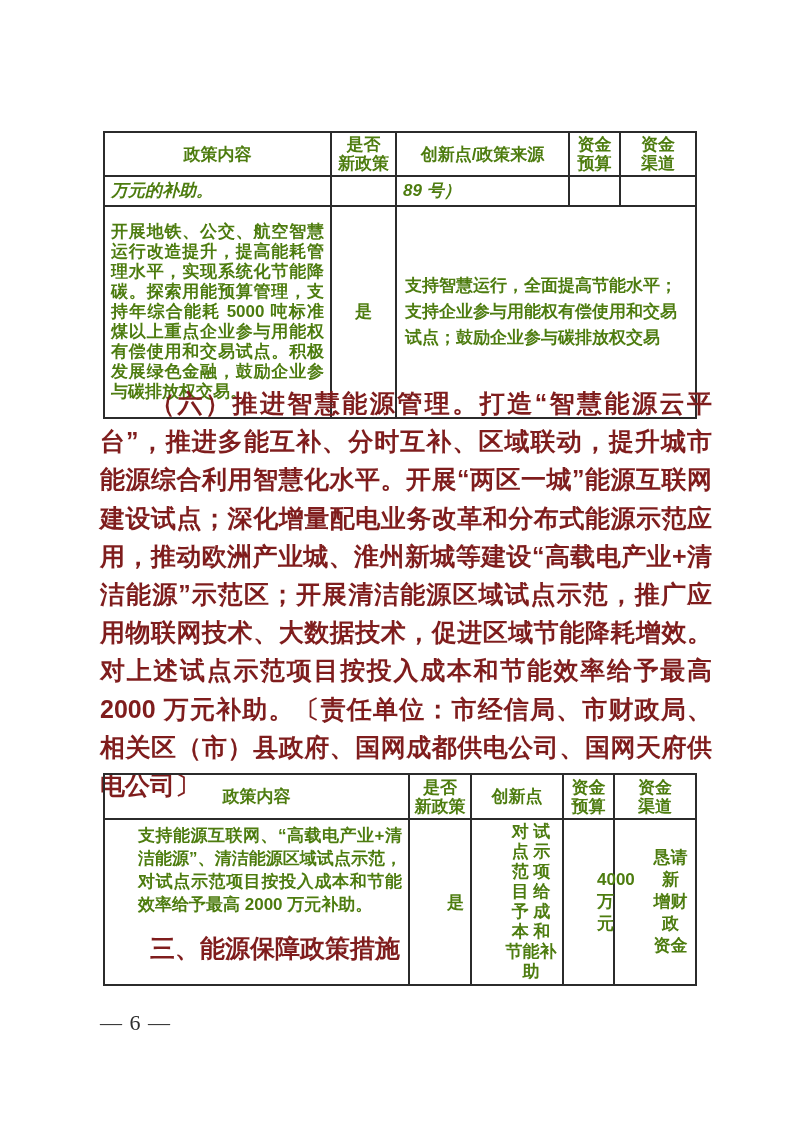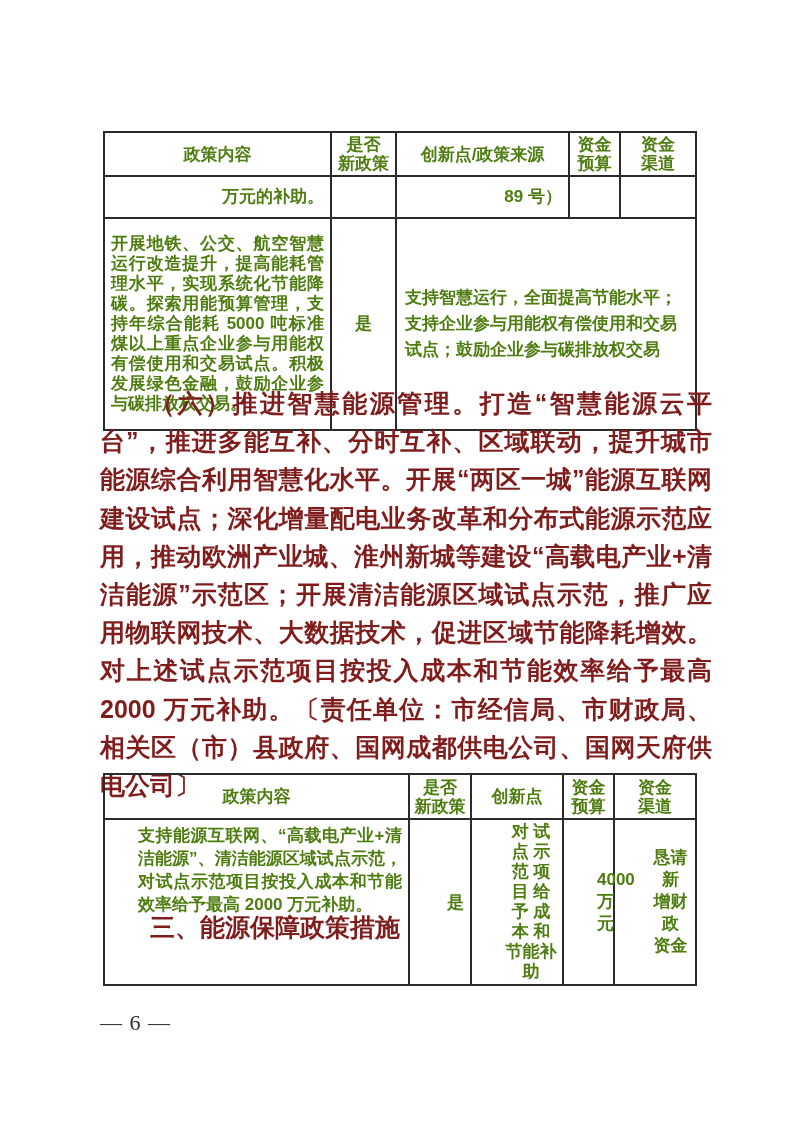--- a/index.html
+++ b/index.html
@@ -35,24 +35,25 @@
     white-space: pre-line;
     line-height: 19px;
     padding: 2px 1px;
   }
   .t1 { top: 131px; }
   .t2 { top: 773px; }
   .t1 tr.header-row th { height: 40px; }
   .t2 tr.header-row th { height: 45px; }
 
   .cell-left {
-    text-align: right;
+    text-align: left;
     vertical-align: top;
-    padding: 10px 6px;
+    padding: 4px 6px;
     line-height: 19.5px;
+    font-style: italic;
   }
   .cell-justify {
     text-align: justify;
     text-justify: inter-character;
     vertical-align: top;
     padding: 15px 6px;
     line-height: 20px;
   }
   .cell-center {
     text-align: center;
@@ -80,21 +81,21 @@
     width: 612px;
     font-size: 25px;
     font-weight: 700;
     line-height: 38.2px;
     text-align: justify;
     text-justify: inter-character;
     text-indent: 2em;
     color: #7f1d1d;
   }
   .para-6 { top: 384px; }
-  .section-heading { top: 908px; }
+  .section-heading { top: 929px; }
   .para-7 { top: 967px; }
 
   
   .page-number {
     position: absolute;
     left: 100px;
     top: 1010px;
     font-family: "Liberation Serif", serif;
     font-size: 22px;
     color: #2e2e2e;

